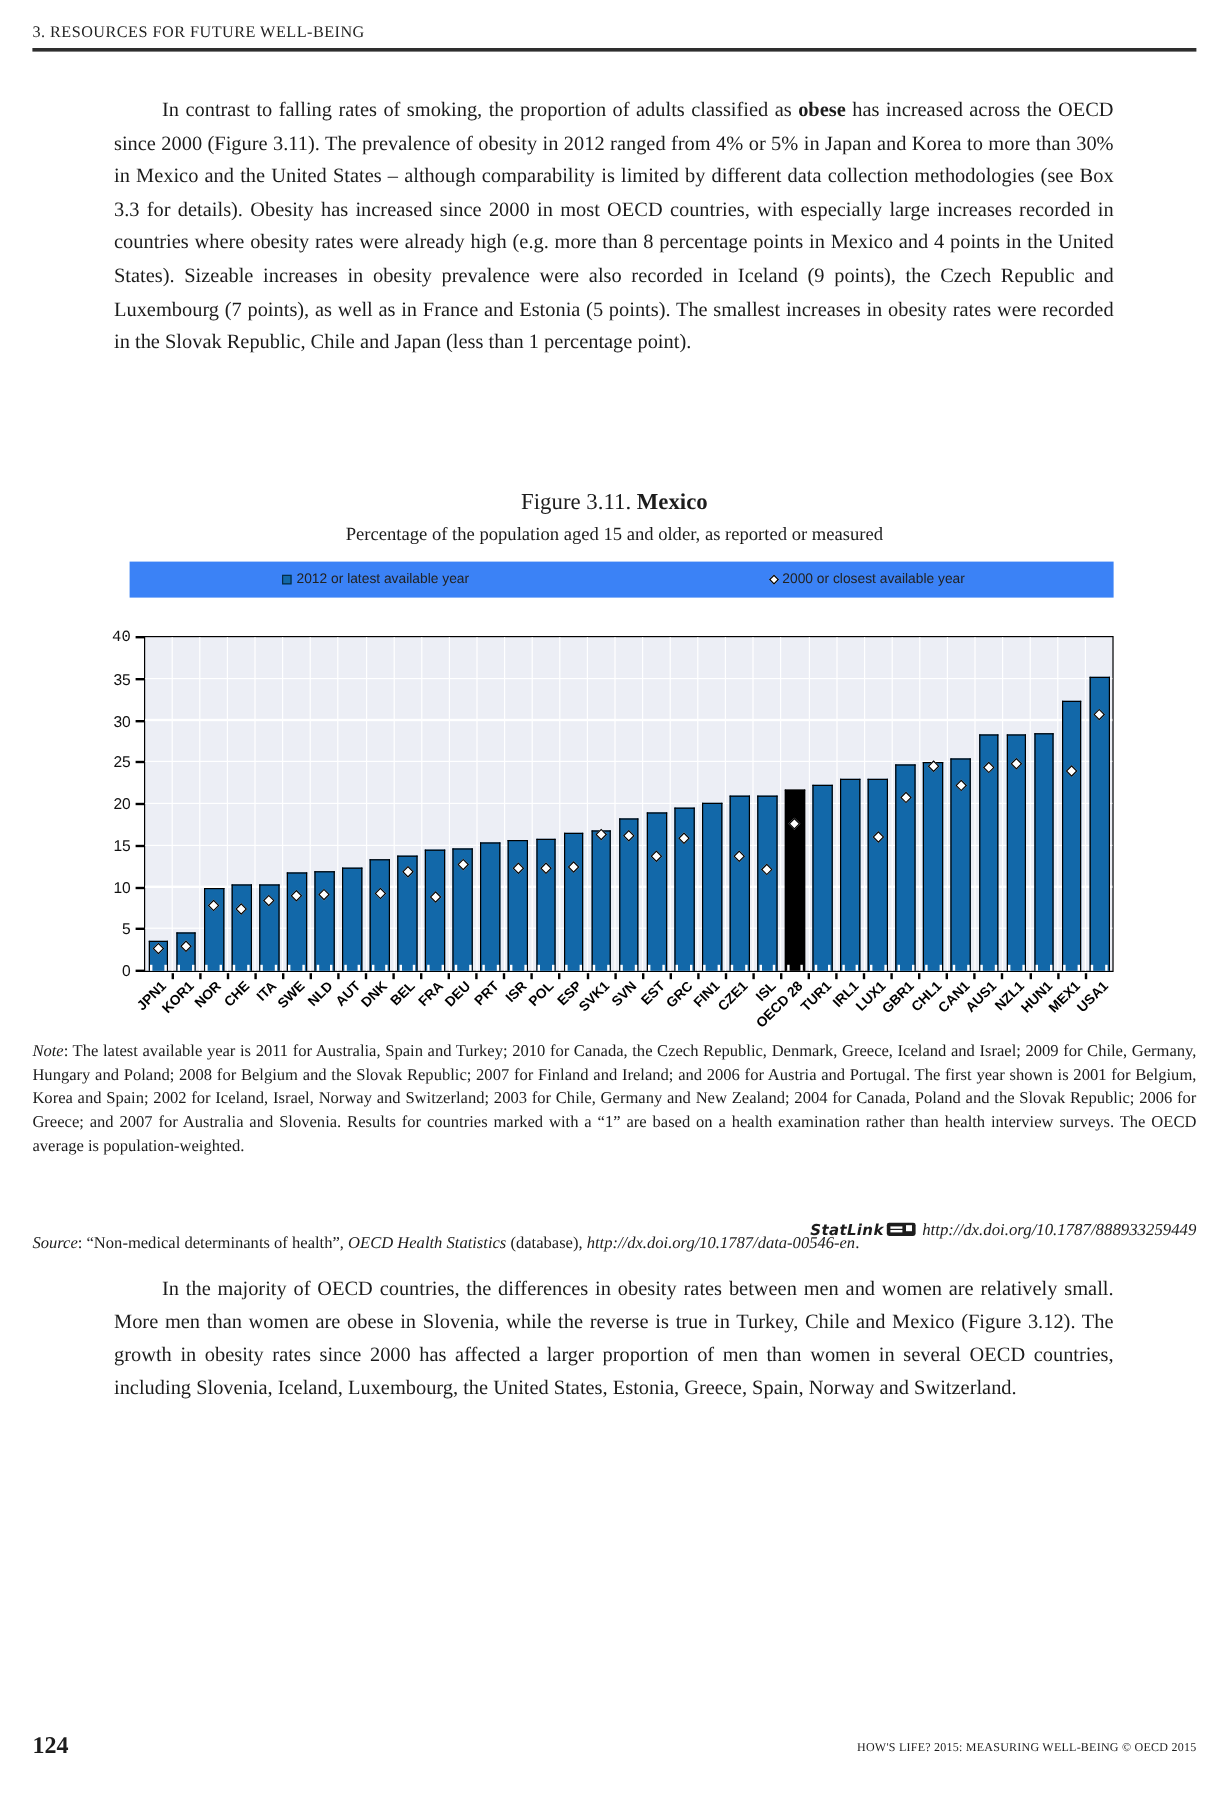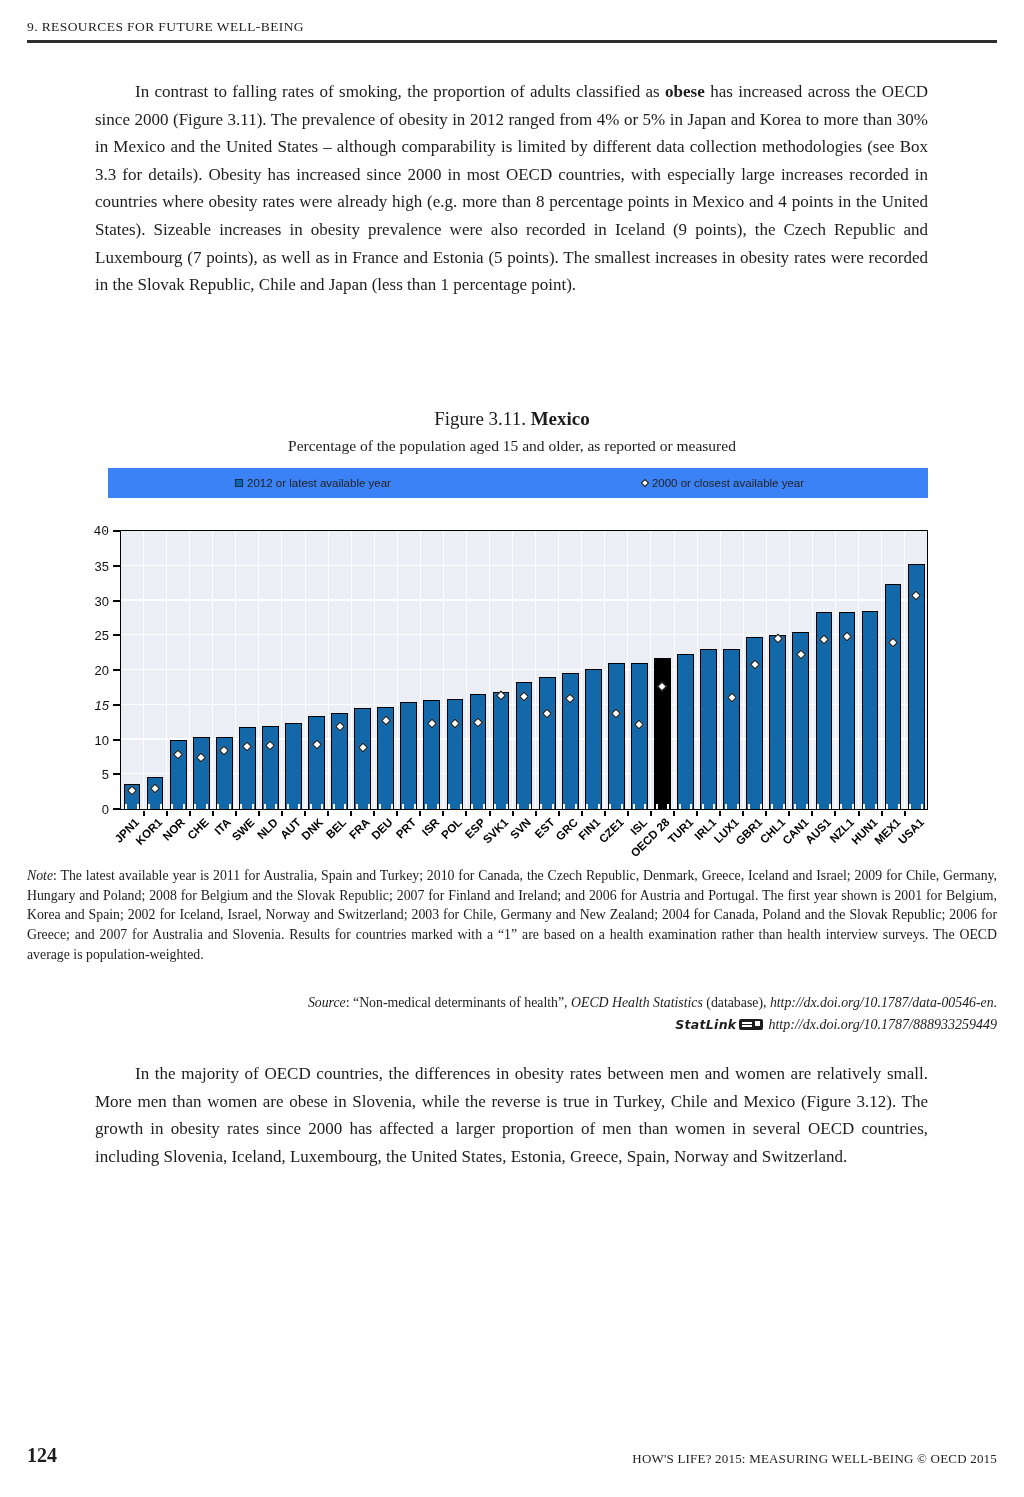--- a/index.html
+++ b/index.html
@@ -83,22 +83,22 @@
     transform:rotate(-45deg); transform-origin:100% 0;
     font-family:"Liberation Sans", sans-serif; font-weight:bold; font-size:11.5px;
     white-space:nowrap; color:#000;
   }
   
   .note-par {
     position:absolute; top:866px; left:27px; width:970px;
     font-size:13.8px; line-height:19.7px; text-align:justify;
   }
   .source-par {
-    position:absolute; top:993px; left:27px; width:970px;
-    font-size:13.8px; line-height:19.7px;text-align:right;
+    position:absolute; top:1026px; left:27px; width:970px;
+    font-size:13.8px; line-height:19.7px;
   }
   .statlink-line {
     position:absolute; top:1017px; right:27px; text-align:right;
     font-size:14px;
   }
   .statlink-word {
     font-family:"DejaVu Sans", sans-serif; font-style:italic; font-weight:bold;
     font-size:12.5px; letter-spacing:.3px;
   }
   .statlink-icon {
@@ -112,28 +112,28 @@
   .statlink-icon::after {
     content:''; position:absolute; right:3px; top:2px; width:5px; height:5px;
     background:#fff;
   }
   .doi-italic { font-style:italic; }
   
   .footer-page-num {
     position:absolute; left:27px; top:1444px; font-size:20px; font-weight:bold;
   }
   .footer-right {
-    position:absolute; right:27px; top:1451px; font-size:13px; letter-spacing:.2px;
+    position:absolute; right:27px; top:1451px; font-size:10px; letter-spacing:.2px;
   }
   a { color:inherit; text-decoration:none; }
 </style>
 </head>
 <body>
 
-<div class="page-header">9. RESOURCES FOR FUTURE WELL-BEING</div>
+<div class="page-header">3. RESOURCES FOR FUTURE WELL-BEING</div>
 <div class="header-rule"></div>
 
 <p class="body-par" id="par1"><span>In contrast to falling rates of smoking, the proportion of adults classified as </span><span class="em-bi">obese</span><span> has increased across the OECD since 2000 (Figure 3.11). The prevalence of obesity in 2012 ranged from 4% or 5% in Japan and Korea to more than 30% in Mexico and the United States – although comparability is limited by different data collection methodologies (see Box 3.3 for details). Obesity has increased since 2000 in most OECD countries, with especially large increases recorded in countries where obesity rates were already high (e.g. more than 8 percentage points in Mexico and 4 points in the United States). Sizeable increases in obesity prevalence were also recorded in Iceland (9 points), the Czech Republic and Luxembourg (7 points), as well as in France and Estonia (5 points). The smallest increases in obesity rates were recorded in the Slovak Republic, Chile and Japan (less than 1 percentage point).</span></p>
 
 <div class="fig-title"><span>Figure 3.11. </span><b>Mexico</b></div>
 <div class="fig-subtitle">Percentage of the population aged 15 and older, as reported or measured</div>
 
 <div class="legend-band">
   <div class="legend-item">
     <span class="legend-swatch"></span>
@@ -286,21 +286,21 @@
   <div class="ytick" style="bottom: calc(0% - 1px);"></div>
       <div class="ylab" style="bottom: 0%;">0</div>
       <div class="hgrid" style="bottom: 12.5%;"></div>
       <div class="ytick" style="bottom: calc(12.5% - 1px);"></div>
       <div class="ylab" style="bottom: 12.5%;">5</div>
       <div class="hgrid" style="bottom: 25%;"></div>
       <div class="ytick" style="bottom: calc(25% - 1px);"></div>
       <div class="ylab" style="bottom: 25%;">10</div>
       <div class="hgrid" style="bottom: 37.5%;"></div>
       <div class="ytick" style="bottom: calc(37.5% - 1px);"></div>
-      <div class="ylab" style="bottom: 37.5%; font-style: italic;">15</div>
+      <div class="ylab" style="bottom: 37.5%;">15</div>
       <div class="hgrid" style="bottom: 50%;"></div>
       <div class="ytick" style="bottom: calc(50% - 1px);"></div>
       <div class="ylab" style="bottom: 50%;">20</div>
       <div class="hgrid" style="bottom: 62.5%;"></div>
       <div class="ytick" style="bottom: calc(62.5% - 1px);"></div>
       <div class="ylab" style="bottom: 62.5%;">25</div>
       <div class="hgrid" style="bottom: 75%;"></div>
       <div class="ytick" style="bottom: calc(75% - 1px);"></div>
       <div class="ylab" style="bottom: 75%;">30</div>
       <div class="hgrid" style="bottom: 87.5%;"></div>

